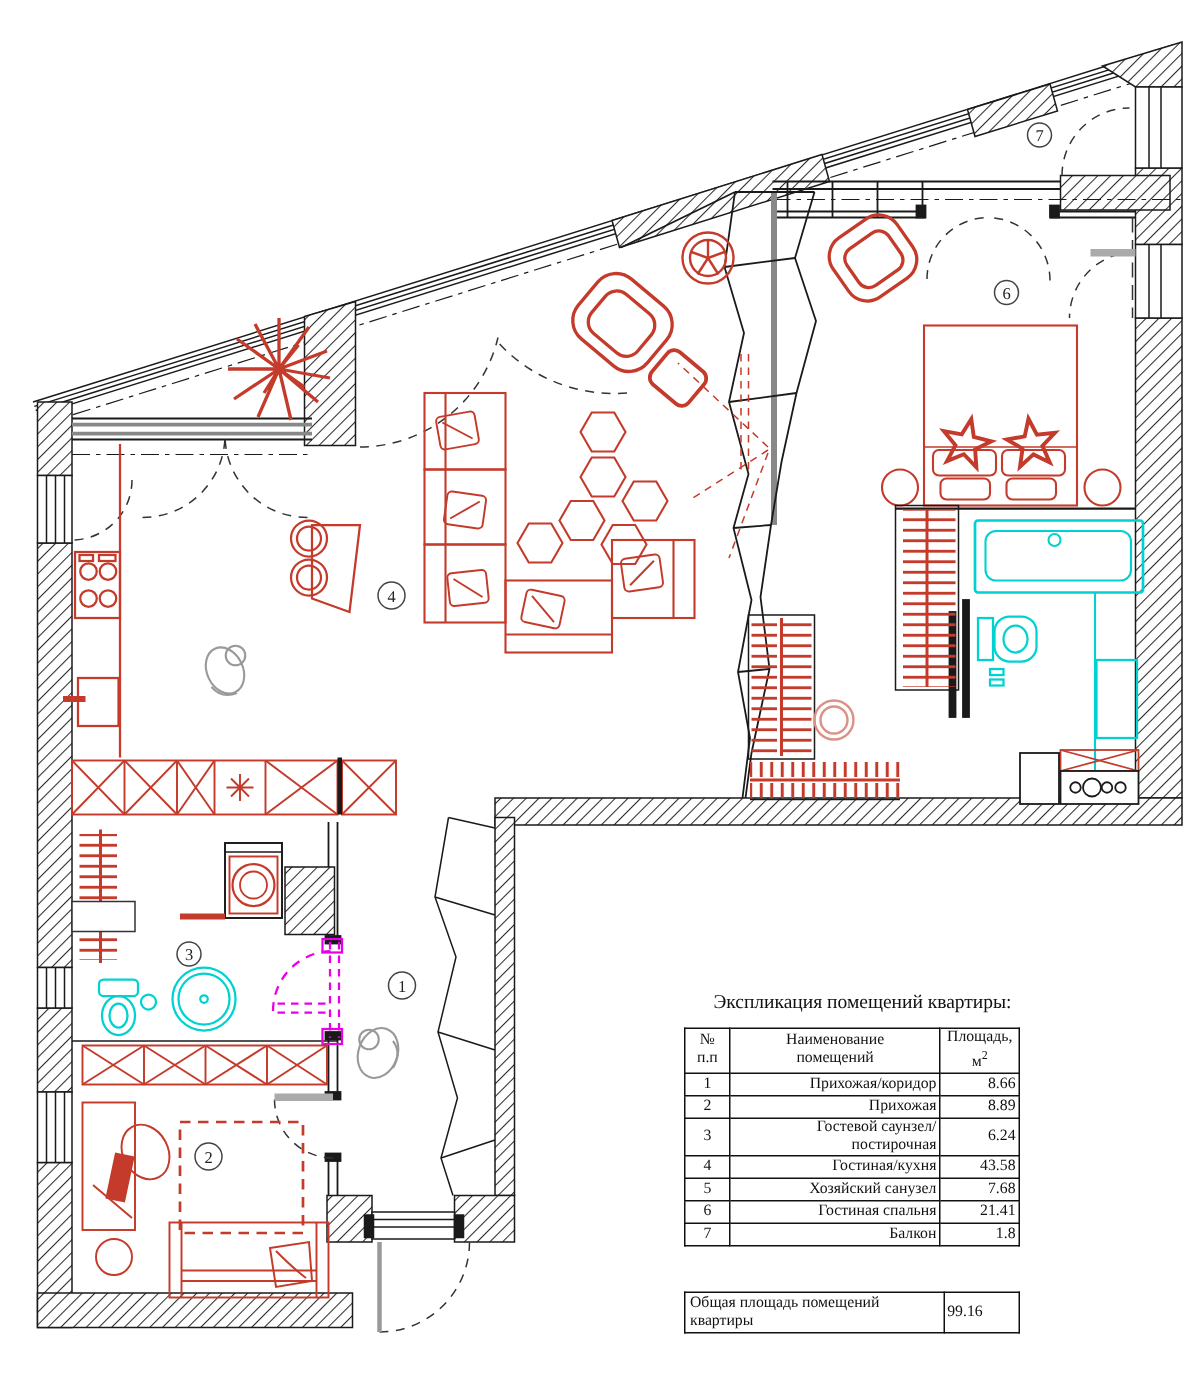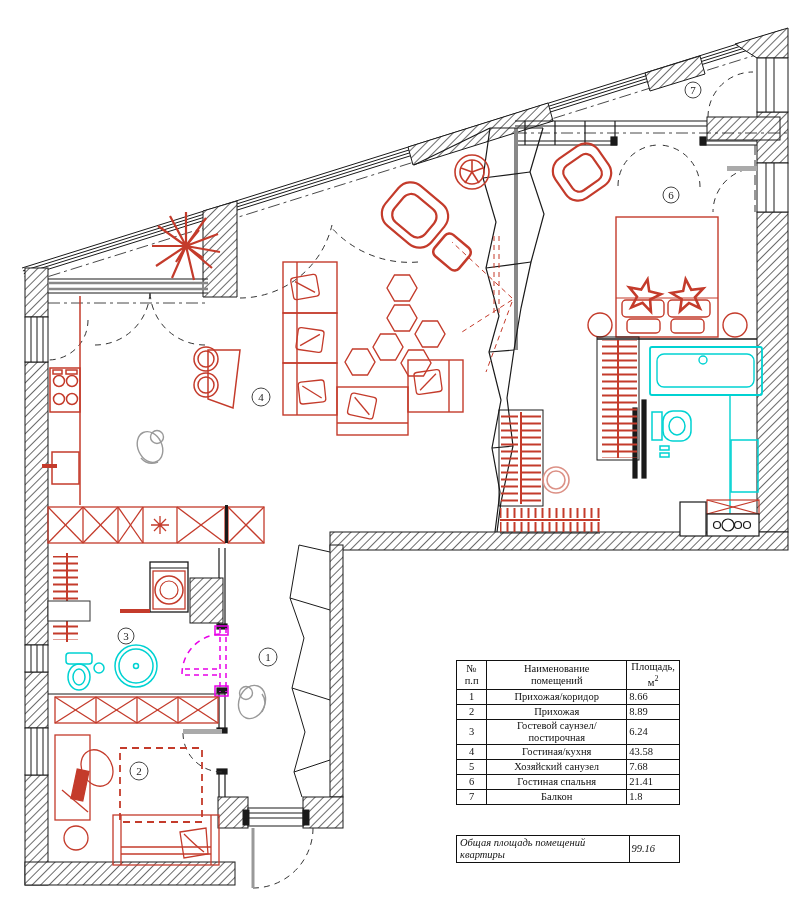--- a/index.html
+++ b/index.html
@@ -7,23 +7,23 @@
           font-family:"Liberation Serif",serif;}
   #plan-svg{position:absolute;left:0;top:0;}
   
   #explication{position:absolute;left:456px;top:660px;width:238px;color:#111;}
   #explication .title{font-size:13px;text-align:center;margin:0 0 9px 0;white-space:nowrap;}
   table.expl{border-collapse:collapse;width:224px;}
   table.expl td,table.expl th{border:1px solid #111;font-weight:normal;
       font-size:10.5px;line-height:12px;padding:0 2px;height:14px;color:#111;}
   table.expl th{text-align:center;height:15px;}
   td.c-num{width:26px;text-align:center;}
-  td.c-name{width:140px;text-align:center;padding-left:4px;}
-  td.c-area{width:48px;text-align:left;}
-  table.summary{border-collapse:collapse;width:224px;margin-top:30px;font-style:italic;}
+  td.c-name{width:140px;text-align:right;padding-left:4px;}
+  td.c-area{width:48px;text-align:right;}
+  table.summary{border-collapse:collapse;width:224px;margin-top:30px;}
   table.summary td{border:1px solid #111;font-size:10.5px;line-height:12px;height:15px;color:#111;}
   td.s-label{width:176px;text-align:left;padding-left:3px;}
   td.s-value{width:48px;text-align:left;}
   sup{font-size:8px;}
   text.roomnum{font-family:"Liberation Serif",serif;font-size:11px;fill:#222;}
 </style>
 </head>
 <body>
 
 <div id="canvas">
@@ -491,20 +491,21 @@
     <text class="roomnum" x="671" y="199" text-anchor="middle">6</text>
   </g>
   <g>
     <circle cx="693" cy="90" r="8" fill="#fff" stroke="#444"></circle>
     <text class="roomnum" x="693" y="94" text-anchor="middle">7</text>
   </g>
 </g>
 </svg>
 
 <div id="explication">
+  <p class="title">Экспликация помещений квартиры:</p>
   <table class="expl">
     <tbody>
           <tr>
       <th class="c-num">
         <span>№</span><br>
         <span>п.п</span>
       </th>
       <th class="c-name">
         <span>Наименование</span><br>
         <span>помещений</span>

